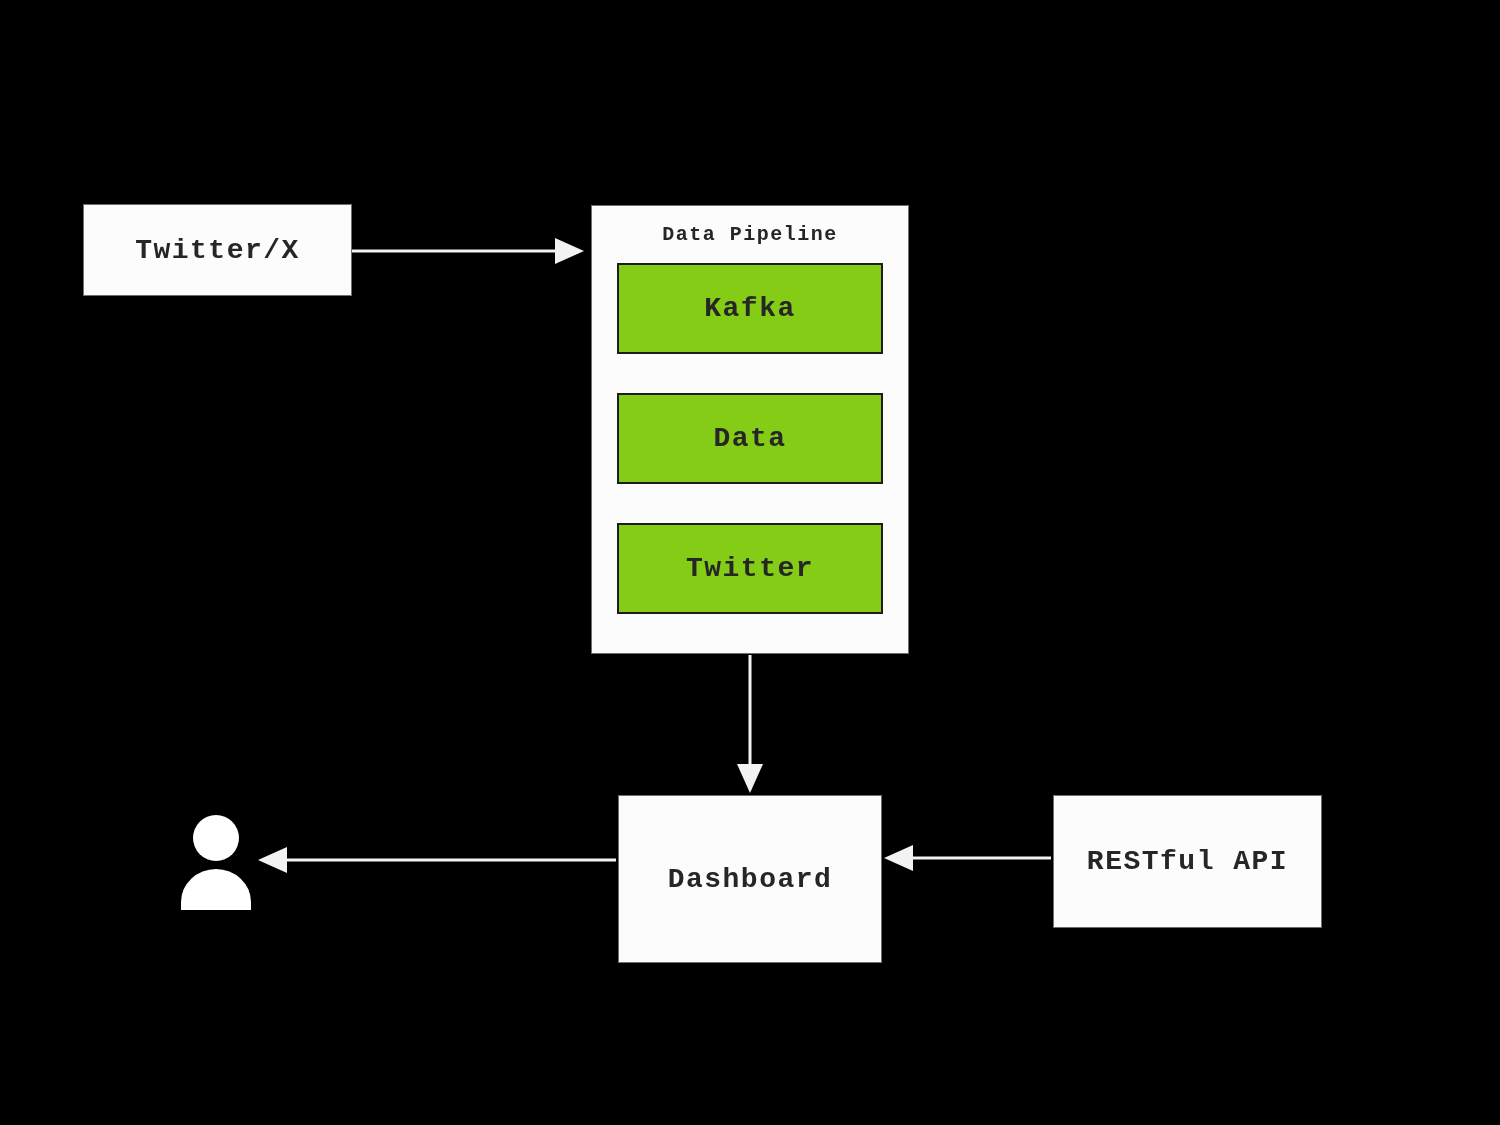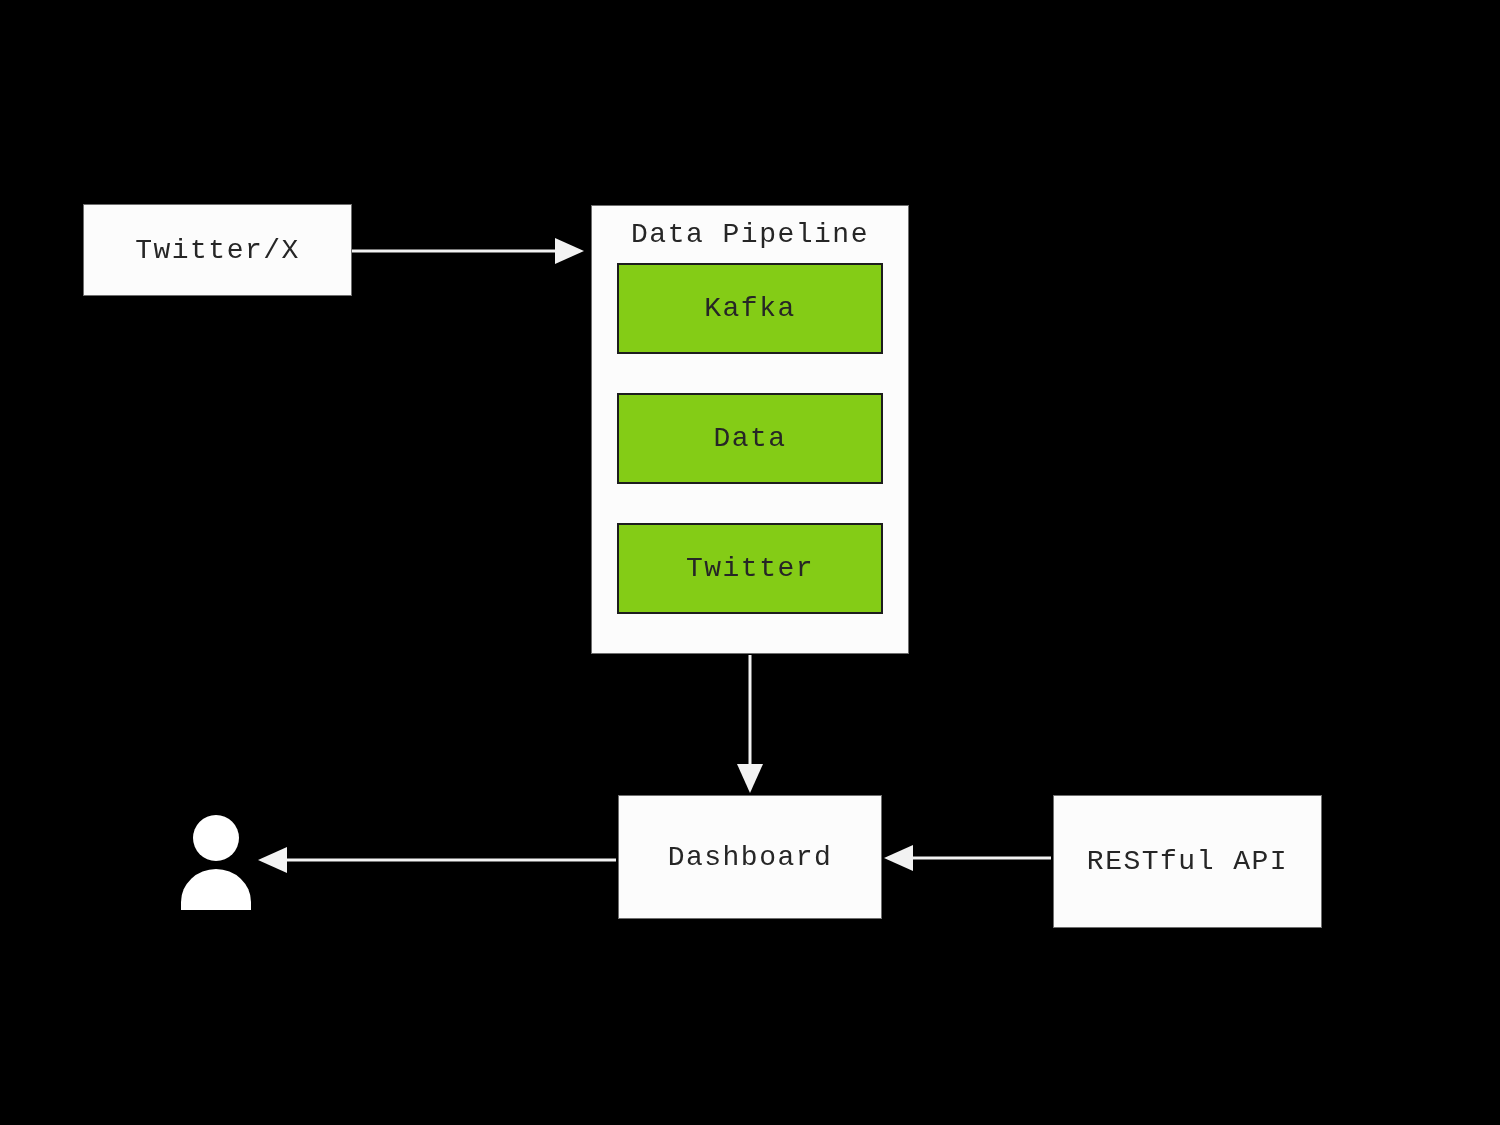--- a/index.html
+++ b/index.html
@@ -7,20 +7,21 @@
     padding: 0;
     background: #000;
   }
   #canvas {
     position: relative;
     width: 1500px;
     height: 1125px;
     background: #000000;
     overflow: hidden;
     font-family: "Liberation Mono", "DejaVu Sans Mono", monospace;
+    font-weight: bold;
   }
   .node {
     position: absolute;
     background: #fcfcfc;
     border: 1px solid #6e6e6e;
     box-sizing: border-box;
     display: flex;
     align-items: center;
     justify-content: center;
     color: #262626;
@@ -35,39 +36,39 @@
     left: 591px; top: 205px; width: 318px; height: 449px;
     flex-direction: column;
     justify-content: flex-start;
     align-items: stretch;
   }
   .pipeline-title {
     height: 74px;
     display: flex;
     align-items: center;
     justify-content: center;
-    font-size: 28px;
+    font-size: 20px;
     letter-spacing: 1.5px;
     color: #262626;
   }
   .pipeline-stage {
     margin: 0 25px 39px 25px;
     height: 91px;
     border: 2px solid #1d1d1d;
     background: #84cc16;
     display: flex;
     align-items: center;
     justify-content: center;
     font-size: 28px;
     letter-spacing: 1.5px;
     color: #262626;
     box-sizing: border-box;
     flex: none;
   }
-  .node-dashboard { left: 618px; top: 795px; width: 264px; height: 124px; }
+  .node-dashboard { left: 618px; top: 795px; width: 264px; height: 168px; }
   .node-api { left: 1053px; top: 795px; width: 269px; height: 133px; }
   .user-icon-wrap {
     position: absolute;
     left: 178px; top: 812px;
     width: 78px; height: 100px;
   }
   svg.overlay {
     position: absolute;
     left: 0; top: 0;
     width: 1500px;

